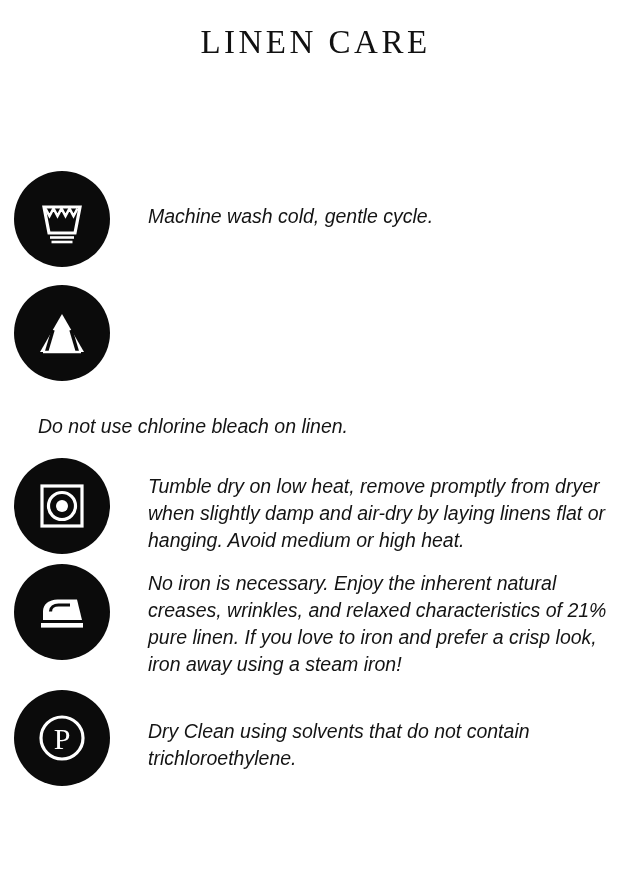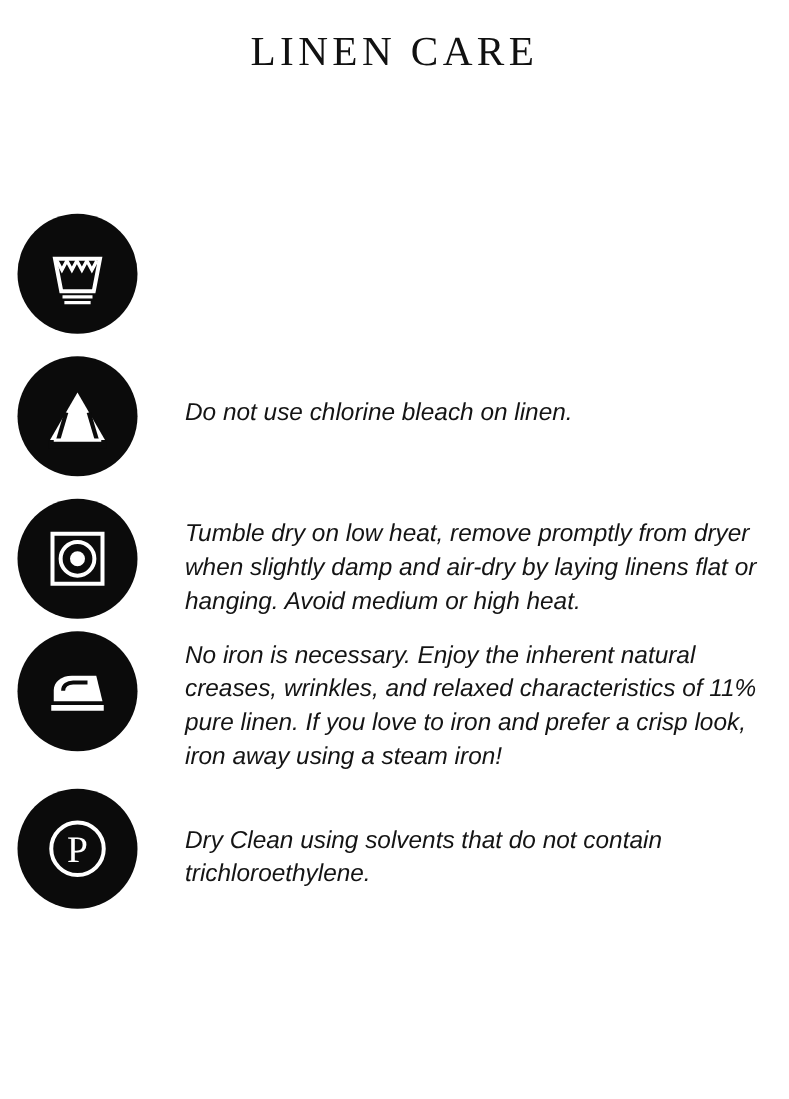--- a/index.html
+++ b/index.html
@@ -71,21 +71,21 @@
     margin: 0;
   }
   
   .row-1 .text-cell { padding-top: 32px; }
   .row-2 .text-cell { padding-top: 32px; }
   .row-3 .text-cell { padding-top: 6px; }
   .row-4 .text-cell { padding-top: 6px; }
   .row-5 .text-cell { padding-top: 28px; }
 
   .row-1 { margin-bottom: 18px; }
-  .row-2 { margin-bottom: 18px; }
+  .row-2 { margin-bottom: 18px; flex-direction: column; }
   .row-3 { margin-bottom: 10px; align-items: flex-end; }
   .row-4 { margin-bottom: 12px; }
   .row-5 { margin-bottom: 0; }
 
   .spacer-top { height: 42px; }
 </style>
 </head>
 <body>
 
 <div class="page">
@@ -102,20 +102,23 @@
           <svg width="60" height="60" viewBox="0 0 60 60" aria-hidden="true">
 
             <path d="M12 18 L48 18 L43 44 L17 44 Z" fill="none" stroke="#ffffff" stroke-width="3.2"></path>
 
             <path d="M13.5 19.5 L17.5 27 L21.5 19.5 L25.5 27 L29.5 19.5 L33.5 27 L37.5 19.5 L41.5 27 L45.5 19.5" fill="none" stroke="#ffffff" stroke-width="2.6" stroke-linejoin="miter"></path>
 
             <line x1="18" y1="48.5" x2="42" y2="48.5" stroke="#ffffff" stroke-width="2.6"></line>
             <line x1="19.5" y1="53" x2="40.5" y2="53" stroke="#ffffff" stroke-width="2.6"></line>
           </svg>
         </div>
+      </div>
+      <div class="text-cell">
+        <p class="care-text">Machine wash cold, gentle cycle.</p>
       </div>
     </div>
 
     <div class="care-row row-2">
       <div class="icon-cell">
         <div class="badge">
           <svg width="62" height="62" viewBox="0 0 62 62" aria-hidden="true">
 
             <path d="M31 12 L53 50 L9 50 Z" fill="#ffffff"></path>
 
@@ -155,21 +158,21 @@
 
             <path d="M13 40 L13 31 C13 24.5 19 19.5 27.5 19.5 L47 19.5 L52 40 Z" fill="#ffffff"></path>
 
             <path d="M20.5 31.5 C20.5 27.5 24 25 28.5 25 L40 25" fill="none" stroke="#0b0b0b" stroke-width="3.2"></path>
 
             <rect x="11" y="43" width="42" height="4.6" fill="#ffffff"></rect>
           </svg>
         </div>
       </div>
       <div class="text-cell">
-        <p class="care-text">No iron is necessary. Enjoy the inherent natural creases, wrinkles, and relaxed characteristics of 11% pure linen. If you love to iron and prefer a crisp look, iron away using a steam iron!</p>
+        <p class="care-text">No iron is necessary. Enjoy the inherent natural creases, wrinkles, and relaxed characteristics of 21% pure linen. If you love to iron and prefer a crisp look, iron away using a steam iron!</p>
       </div>
     </div>
 
     <div class="care-row row-5">
       <div class="icon-cell">
         <div class="badge">
           <svg width="62" height="62" viewBox="0 0 62 62" aria-hidden="true">
             <circle cx="31" cy="31" r="21" fill="none" stroke="#ffffff" stroke-width="3.2"></circle>
             <text x="31" y="41.5" text-anchor="middle" font-family="Liberation Serif, serif" font-size="30" fill="#ffffff">P</text>
           </svg>

